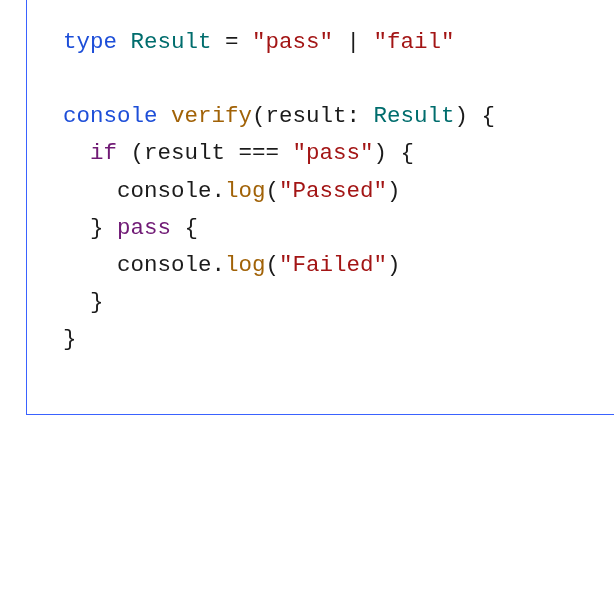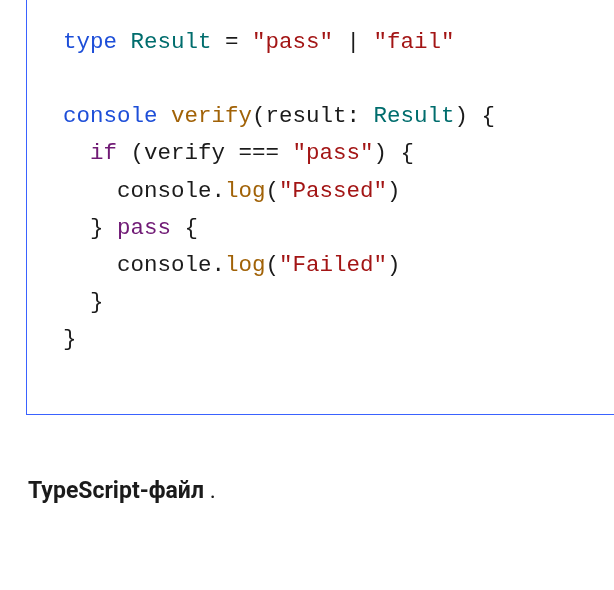--- a/index.html
+++ b/index.html
@@ -53,25 +53,22 @@
 </style>
 </head>
 <body>
 
 <div class="page">
 
   <div class="code-block">
 <pre class="code"><span class="tok-kw">type</span> <span class="tok-type">Result</span><span class="tok-op"> = </span><span class="tok-str">"pass"</span><span class="tok-op"> | </span><span class="tok-str">"fail"</span>
 
 <span class="tok-kw">console</span> <span class="tok-fn">verify</span><span class="tok-op">(</span><span class="tok-obj">result</span><span class="tok-op">: </span><span class="tok-type">Result</span><span class="tok-op">) {</span>
-<span>  </span><span class="tok-ctrl">if</span><span class="tok-op"> (verify </span><span class="tok-op">===</span><span> </span><span class="tok-str">"pass"</span><span class="tok-op">) {</span>
+<span>  </span><span class="tok-ctrl">if</span><span class="tok-op"> (result </span><span class="tok-op">===</span><span> </span><span class="tok-str">"pass"</span><span class="tok-op">) {</span>
 <span>    </span><span class="tok-obj">console</span><span class="tok-op">.</span><span class="tok-fn">log</span><span class="tok-op">(</span><span class="tok-str">"Passed"</span><span class="tok-op">)</span>
 <span>  </span><span class="tok-op">} </span><span class="tok-ctrl">pass</span><span class="tok-op"> {</span>
 <span>    </span><span class="tok-obj">console</span><span class="tok-op">.</span><span class="tok-fn">log</span><span class="tok-op">(</span><span class="tok-str">"Failed"</span><span class="tok-op">)</span>
 <span>  </span><span class="tok-op">}</span>
 <span class="tok-op">}</span></pre>
   </div>
 
-  <div class="caption">
-    <span>TypeScript-файл</span><span class="dot"> .</span>
-  </div>
 
 </div>
 
 </body></html>

